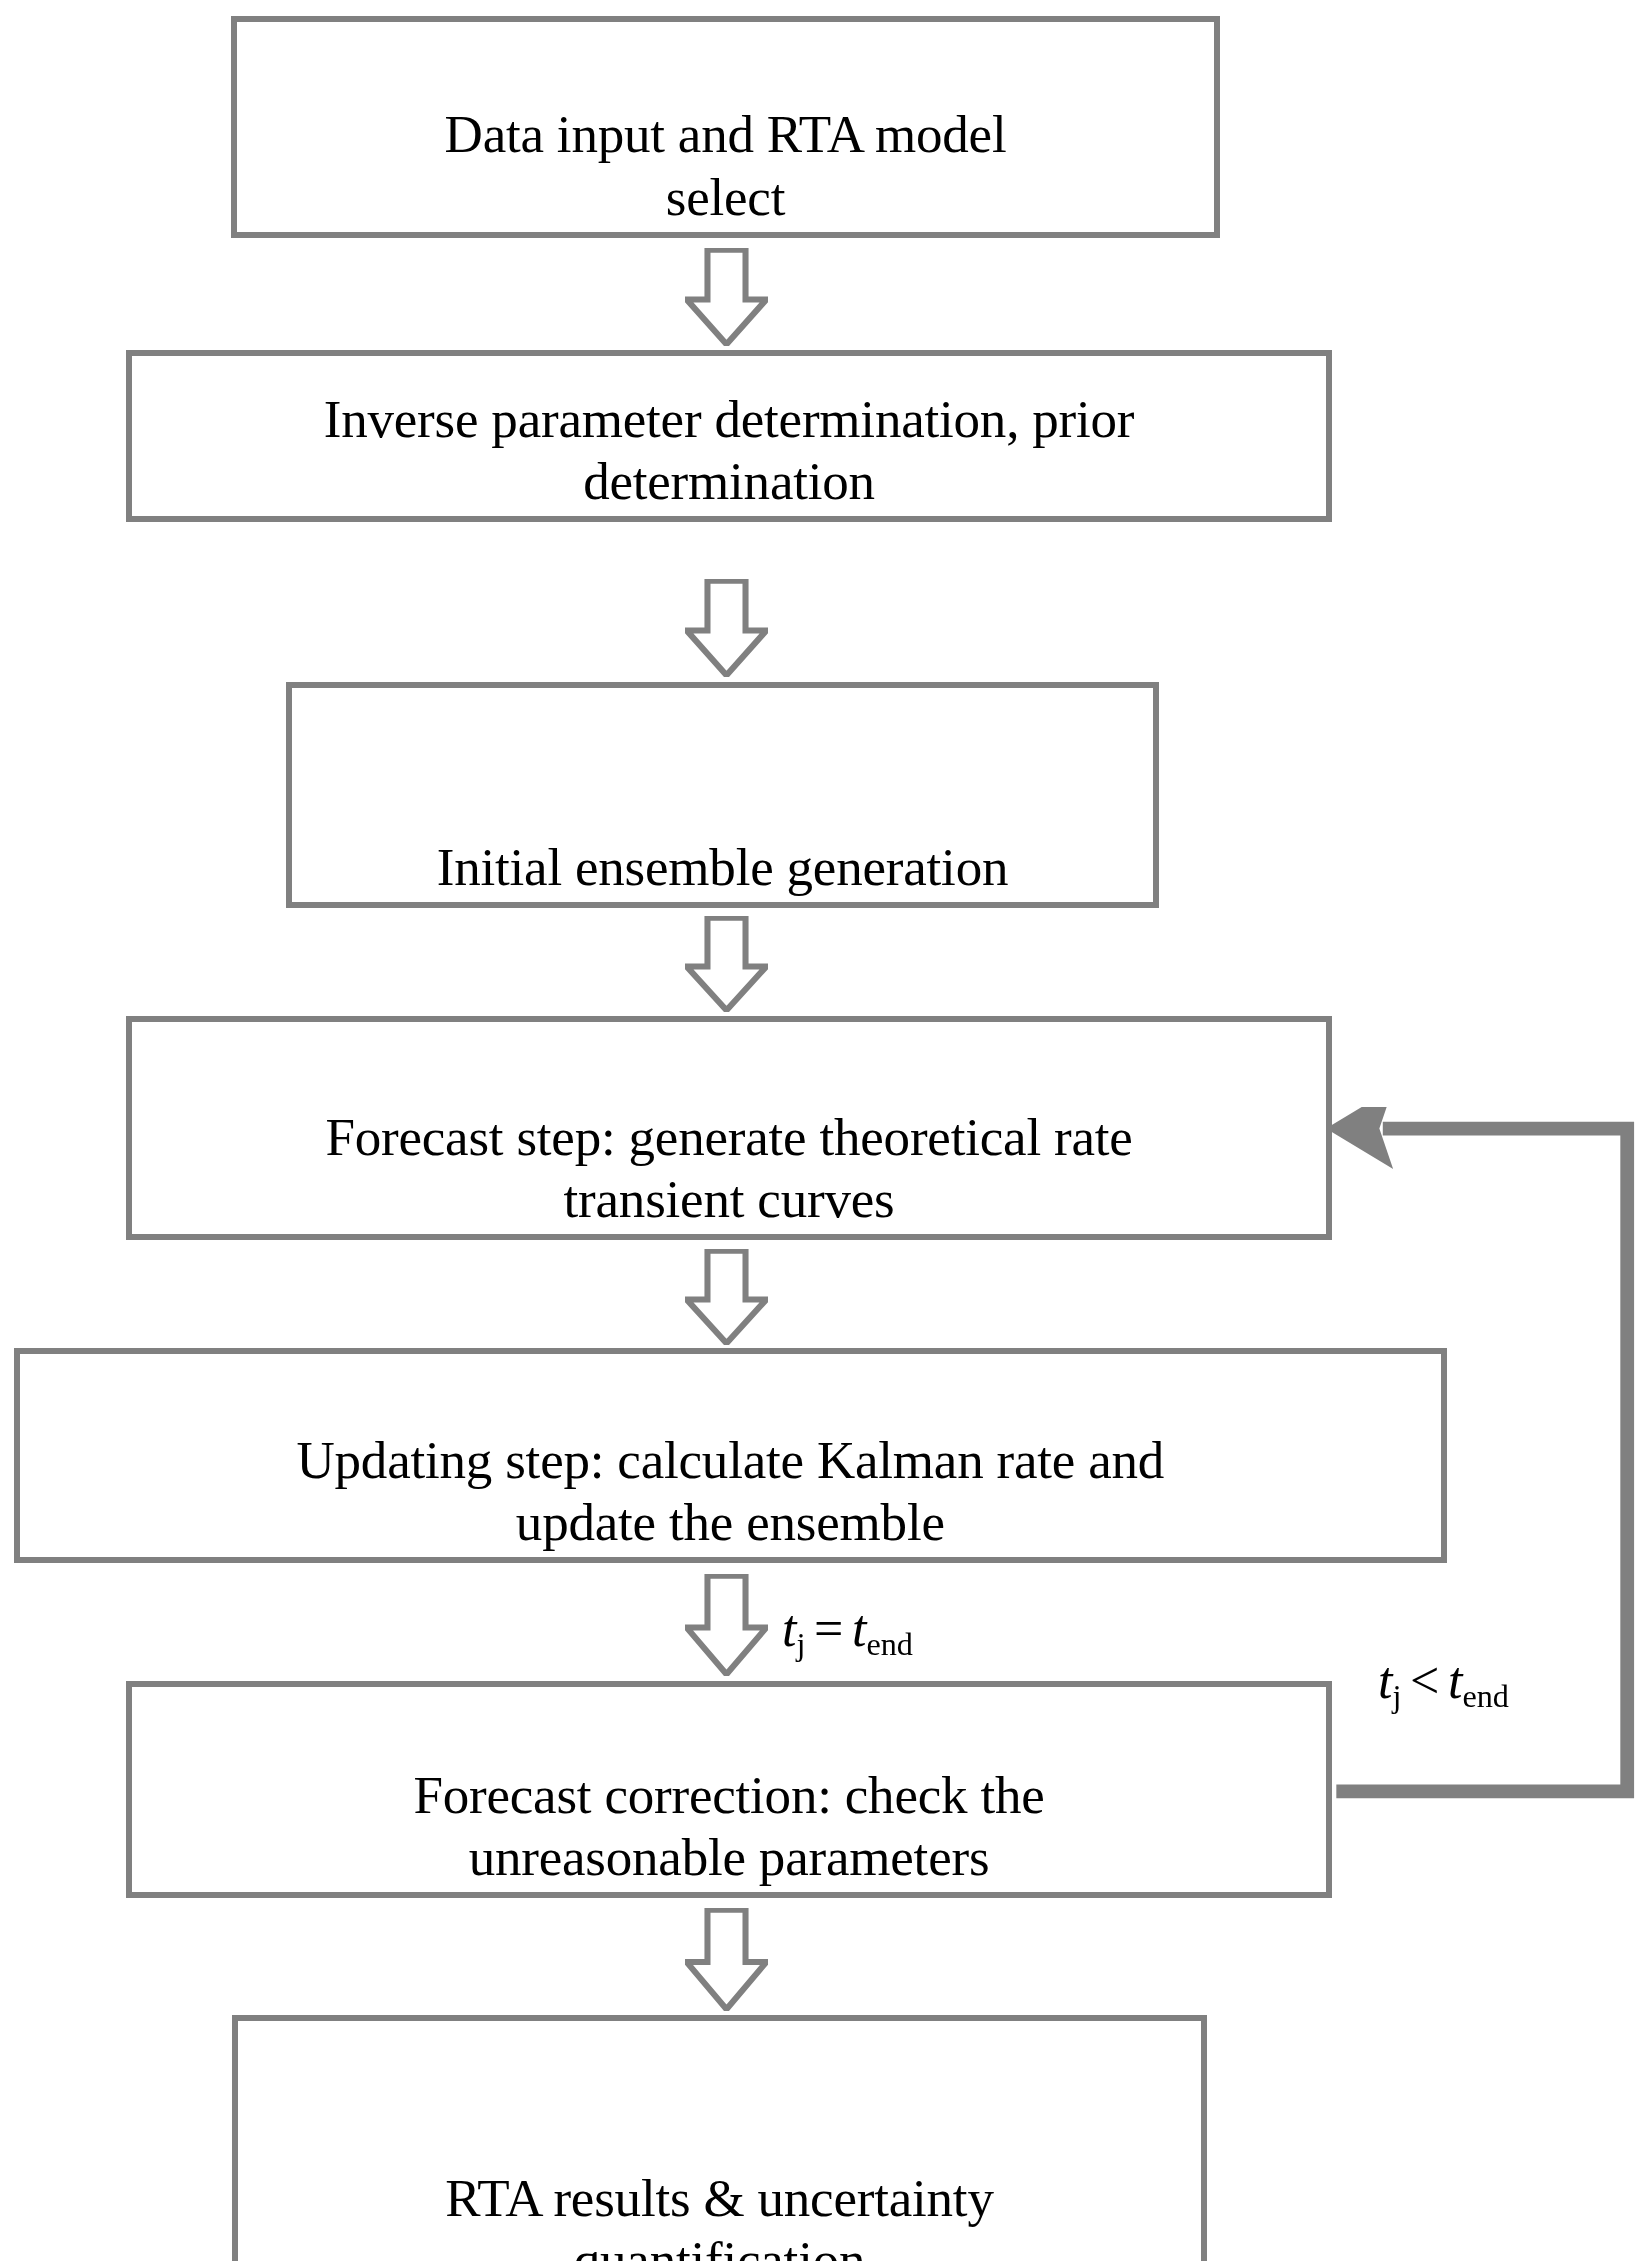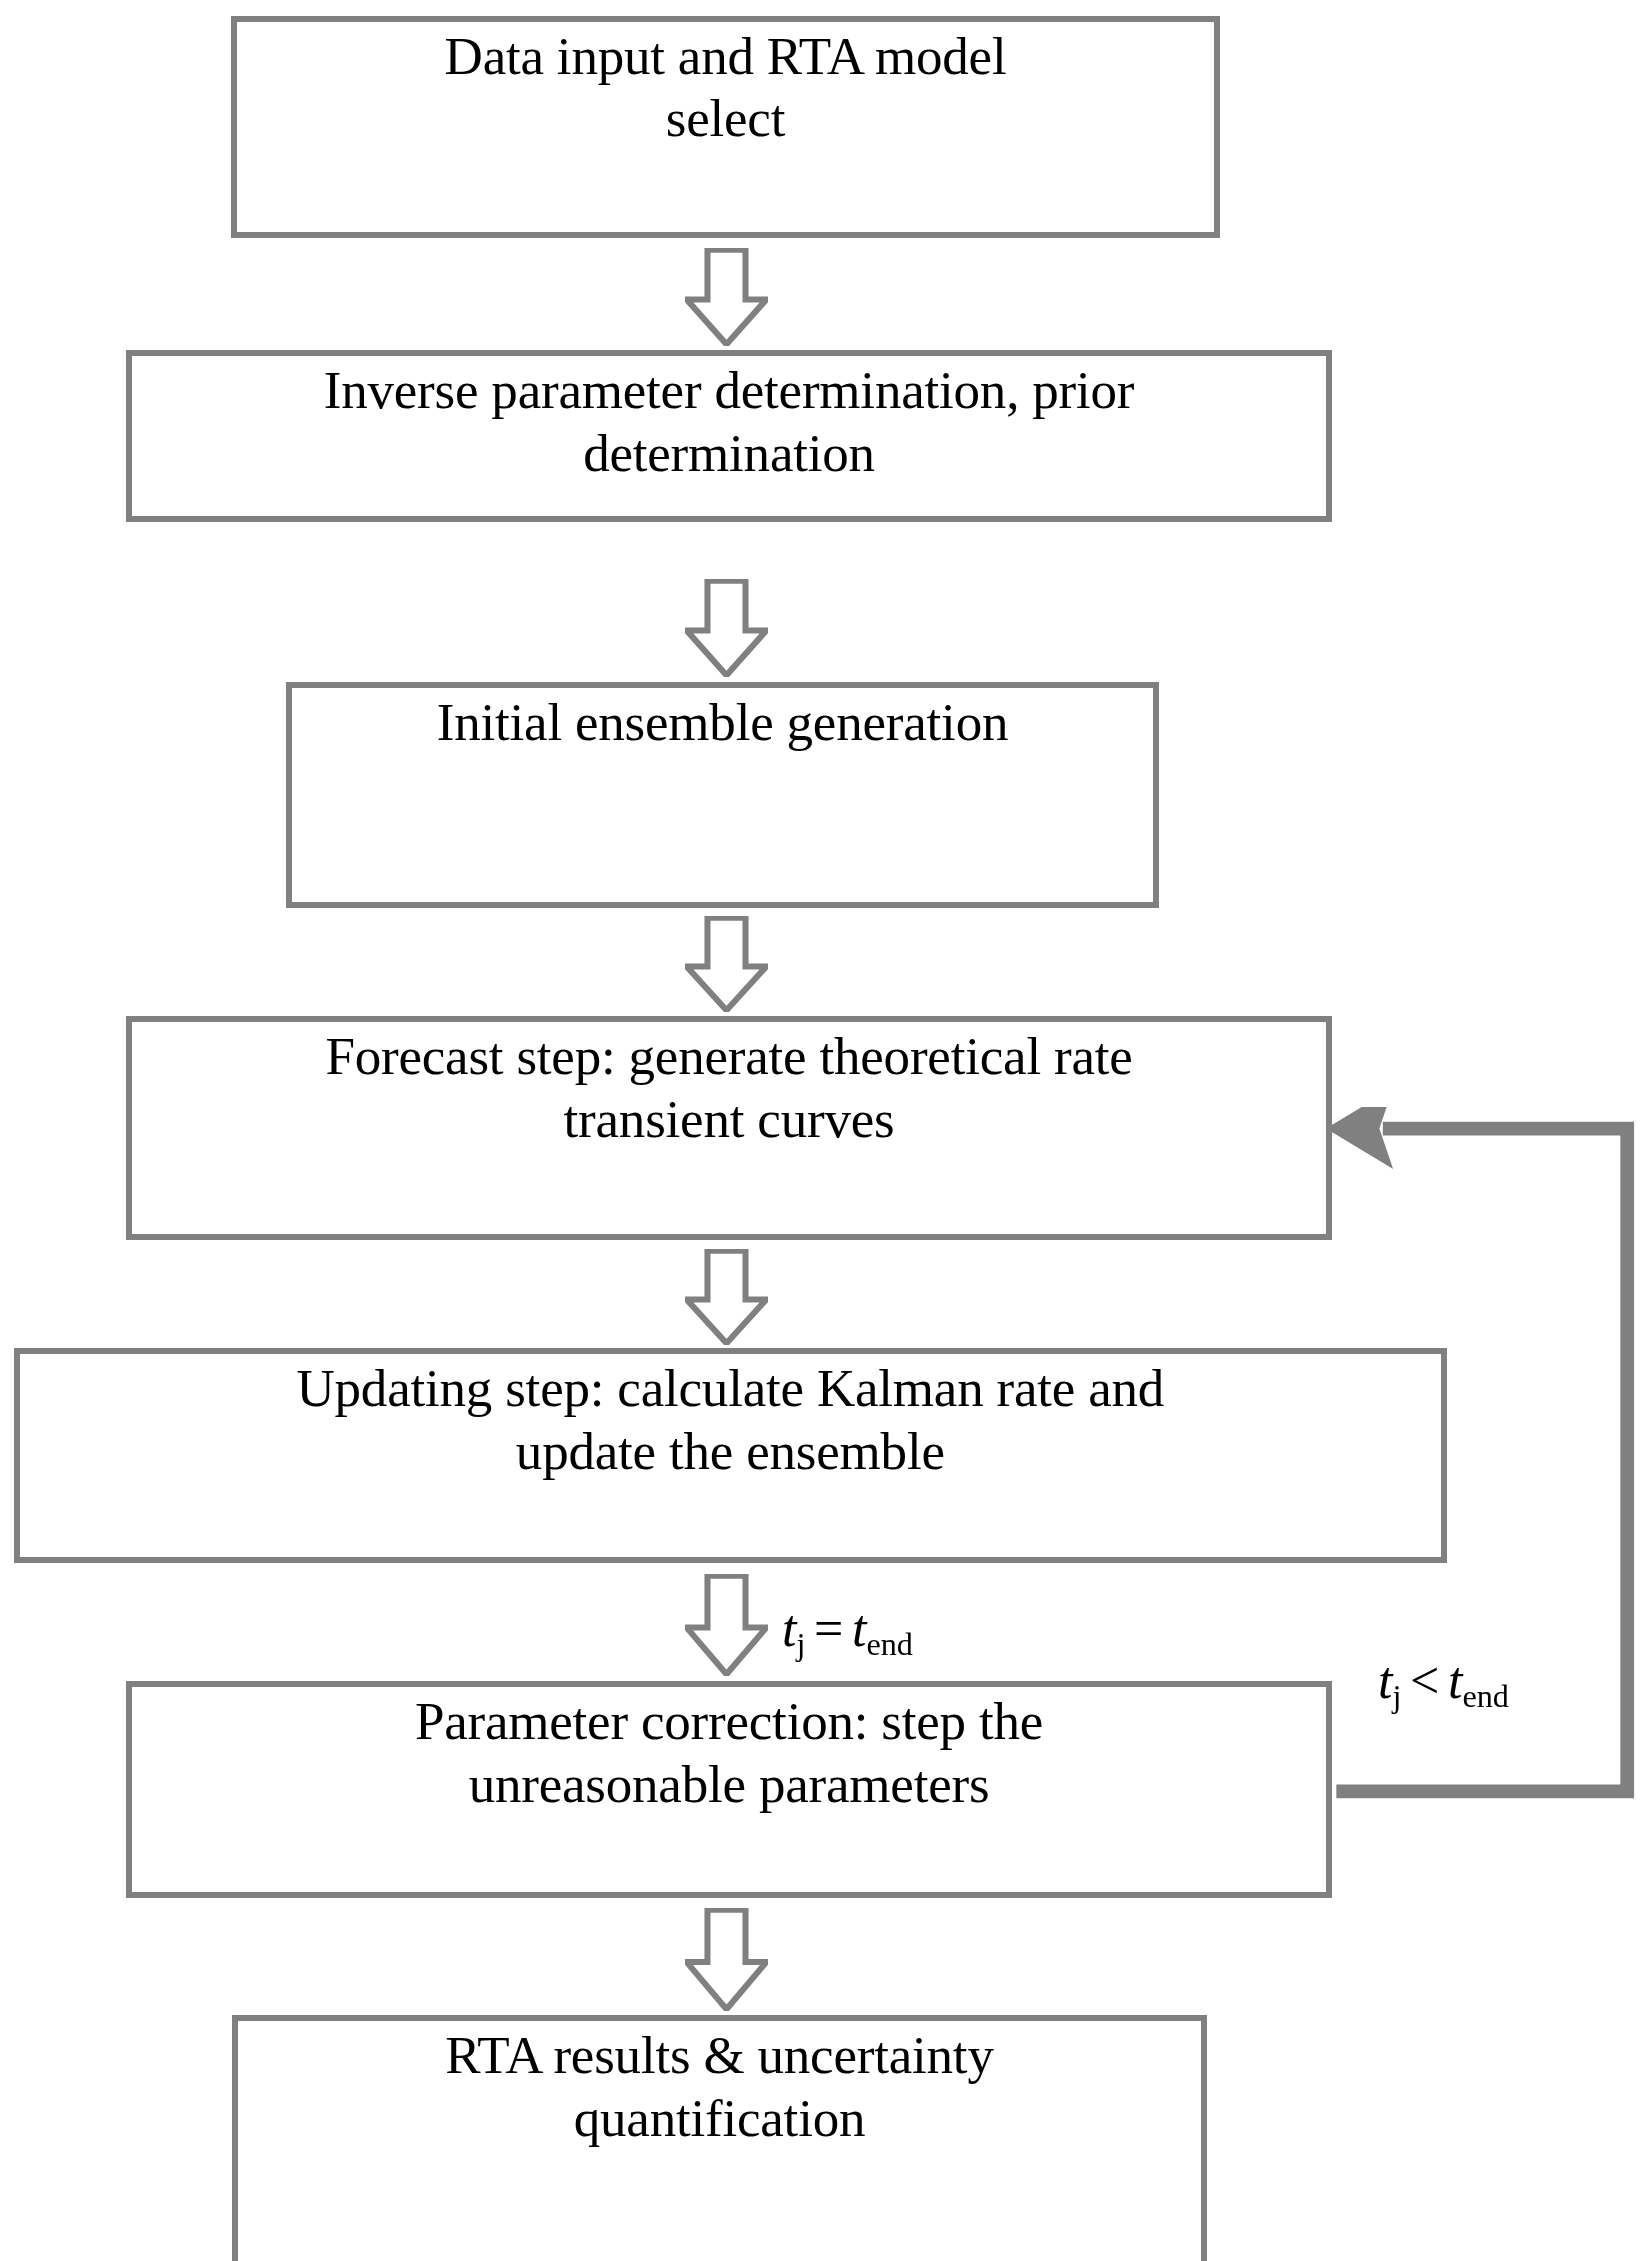--- a/index.html
+++ b/index.html
@@ -18,21 +18,21 @@
     overflow: hidden;
   }
 
   
   .node {
     position: absolute;
     box-sizing: border-box;
     border: 6.9px solid #808080;
     background: #ffffff;
     display: flex;
-    align-items: flex-start;
+    align-items: flex-end;
     justify-content: center;
     text-align: center;
     color: #000000;
     line-height: 1.18;
     padding: 3.4px 15.5px;
   }
   .node .label {
     display: block;
     font-size: 53px;
     letter-spacing: -0.2px;
@@ -151,21 +151,21 @@
     <svg viewBox="0 0 96 118" preserveAspectRatio="none">
       <polygon points="26,2 70,2 70,62 94,62 48,116 2,62 26,62" fill="#ffffff" stroke="#808080" stroke-width="7" stroke-linejoin="miter"></polygon>
     </svg>
   </div>
 
   <div class="math-label" id="label-t-equals">
     <span class="var">t</span><sub>j</sub><span class="op">=</span><span class="var">t</span><sub>end</sub>
   </div>
 
   <div class="node" id="node-correction">
-    <span class="label"><span>Parameter correction: step the</span><br><span>unreasonable parameters</span></span>
+    <span class="label"><span>Forecast correction: check the</span><br><span>unreasonable parameters</span></span>
   </div>
 
   <div class="block-arrow" id="arrow-6">
     <svg viewBox="0 0 96 120" preserveAspectRatio="none">
       <polygon points="26,2 70,2 70,63 94,63 48,118 2,63 26,63" fill="#ffffff" stroke="#808080" stroke-width="7" stroke-linejoin="miter"></polygon>
     </svg>
   </div>
 
   <div class="node" id="node-results">
     <span class="label"><span>RTA results &amp; uncertainty</span><br><span>quantification</span></span>

